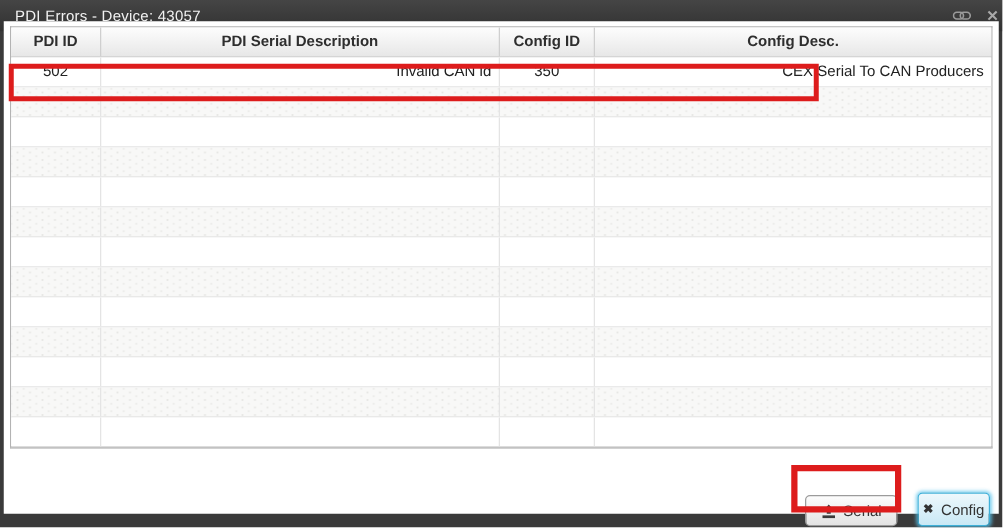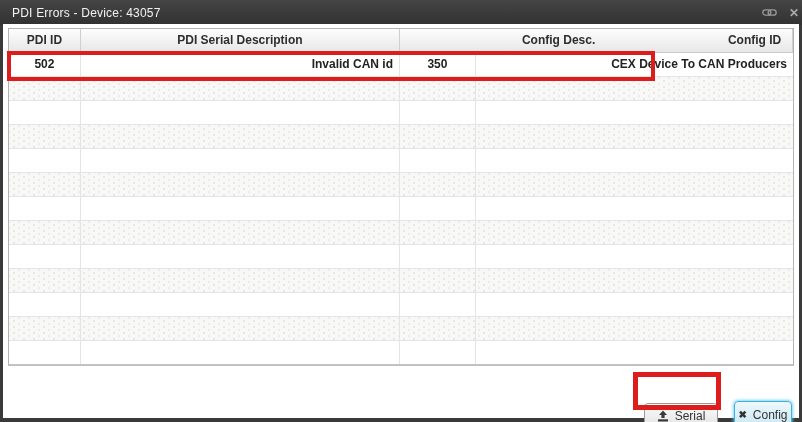--- a/index.html
+++ b/index.html
@@ -14,38 +14,38 @@
     position:absolute;left:0;top:0;width:802px;height:25px;
     background:linear-gradient(#454545,var(--titlebar,#313131));
     display:flex;align-items:center;box-sizing:border-box;padding:0 0 0 12px;
   }
   .titlebar .title{color:#f2f2f2;font-size:12px;letter-spacing:.2px;flex:1 1 auto;}
   .tb-icons{display:flex;align-items:center;gap:9px;}
   .tb-btn{display:flex;align-items:center;justify-content:center;width:16px;height:16px;cursor:pointer;}
   .tb-close{color:#a9a9a9;font-size:12px;font-weight:bold;line-height:16px;}
   
   .content{
-    position:absolute;left:3px;top:24px;width:796px;height:394px;
+    position:absolute;left:3px;top:17px;width:796px;height:394px;
     background:#fff;
   }
   
   .grid{
     position:absolute;left:5px;top:4px;width:786px;
     border:1px solid #b3b3b3;border-bottom:2px solid #c2c2c2;
     box-sizing:border-box;background:#fff;
   }
   .grid-header{display:flex;height:23px;
     background:linear-gradient(#fdfdfd,#e7e7e7);
     border-bottom:1px solid #c9c9c9;}
   .hcell{
     box-sizing:border-box;height:23px;line-height:23px;text-align:center;
     font-size:12px;font-weight:bold;color:#2e2e2e;
     border-right:1px solid #cfcfcf;overflow:hidden;white-space:nowrap;
   }
-  .grow{display:flex;height:23px;border-bottom:1px solid #e4e4e4;background:#fff;font-weight:bold;}
+  .grow{display:flex;height:23px;border-bottom:1px solid #e4e4e4;background:#fff;}
   .grow:last-child{border-bottom:none;}
   .grow.alt{
     background-color:#f8f8f7;
     background-image:
       radial-gradient(circle,#e7e7e5 0.8px,rgba(0,0,0,0) 0.9px),
       radial-gradient(circle,#ebebe9 0.8px,rgba(0,0,0,0) 0.9px);
     background-size:10px 6px;background-position:0 1px,5px 4px;
   }
   .cell{
     box-sizing:border-box;height:23px;line-height:22px;font-size:12px;color:#222;
@@ -97,28 +97,28 @@
       </span>
       <span class="tb-btn tb-close">✕</span>
     </span>
   </div>
 
   <div class="content">
     <div class="grid">
         <div class="grid-header">
           <div class="hcell c0">PDI ID</div>
           <div class="hcell c1">PDI Serial Description</div>
+          <div class="hcell c2">Config ID</div>
           <div class="hcell c3">Config Desc.</div>
-          <div class="hcell c2">Config ID</div>
         </div>
         <div class="grow">
           <div class="cell c0 center">502</div>
           <div class="cell c1">Invalid CAN id</div>
           <div class="cell c2 center">350</div>
-          <div class="cell c3">CEX Device To CAN Producers</div>
+          <div class="cell c3">CEX Serial To CAN Producers</div>
         </div>
         <div class="grow alt">
           <div class="cell c0 center"></div>
           <div class="cell c1"></div>
           <div class="cell c2 center"></div>
           <div class="cell c3"></div>
         </div>
         <div class="grow">
           <div class="cell c0 center"></div>
           <div class="cell c1"></div>

